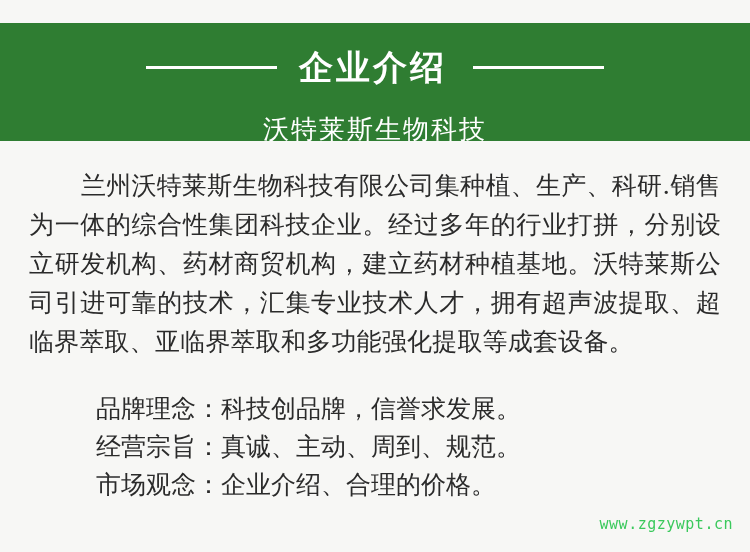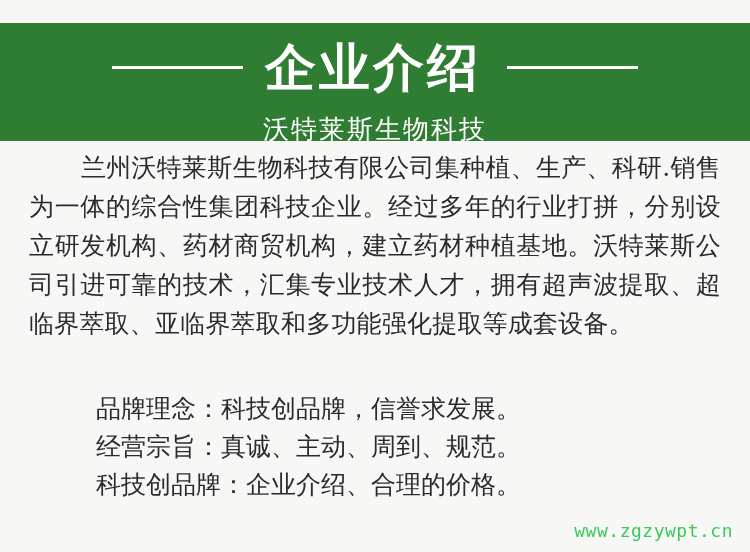--- a/index.html
+++ b/index.html
@@ -50,21 +50,21 @@
     background: #ffffff;
     flex: 0 0 auto;
   }
 
   .rule-left { margin-right: 22px; }
   .rule-right { margin-left: 26px; }
 
   .banner-title {
     font-family: "DejaVu Serif", "Liberation Serif", serif;
     font-weight: 700;
-    font-size: 51px;
+    font-size: 34px;
     line-height: 58px;
     color: #ffffff;
     letter-spacing: 3px;
     white-space: nowrap;
     flex: 0 0 auto;
     text-align: right;
   }
 
   .banner-subtitle {
     position: absolute;
@@ -78,21 +78,21 @@
     line-height: 32px;
     color: #ffffff;
     letter-spacing: 2px;
     white-space: nowrap;
   }
 
   
   .body-copy {
     position: absolute;
     left: 29px;
-    top: 148px;
+    top: 166px;
     width: 692px;
   }
 
   .para {
     margin: 0;
     font-family: "DejaVu Serif", "Liberation Serif", serif;
     font-size: 25px;
     line-height: 39px;
     color: #2b2b2b;
     text-indent: 52px;
@@ -120,23 +120,23 @@
     white-space: nowrap;
   }
 
   .creed-label { }
   .creed-value { }
 
   
   .watermark {
     position: absolute;
     right: 17px;
-    bottom: 12px;
+    bottom: 19px;
     font-family: "DejaVu Sans Mono", "Liberation Mono", monospace;
-    font-size: 18px;
+    font-size: 15px;
     line-height: 18px;
     letter-spacing: 0.5px;
     color: #3ac95c;
     white-space: nowrap;
   }
 </style>
 </head>
 <body>
 
 <div class="page">
@@ -158,19 +158,19 @@
   </div>
 
   <ul class="creed-list">
     <li class="creed-item">
       <span class="creed-label">品牌理念：</span><span class="creed-value">科技创品牌，信誉求发展。</span>
     </li>
     <li class="creed-item">
       <span class="creed-label">经营宗旨：</span><span class="creed-value">真诚、主动、周到、规范。</span>
     </li>
     <li class="creed-item">
-      <span class="creed-label">科技创品牌：</span><span class="creed-value">企业介绍、合理的价格。</span>
+      <span class="creed-label">市场观念：</span><span class="creed-value">企业介绍、合理的价格。</span>
     </li>
   </ul>
 
   <div class="watermark">www.zgzywpt.cn</div>
 
 </div>
 
 </body></html>

